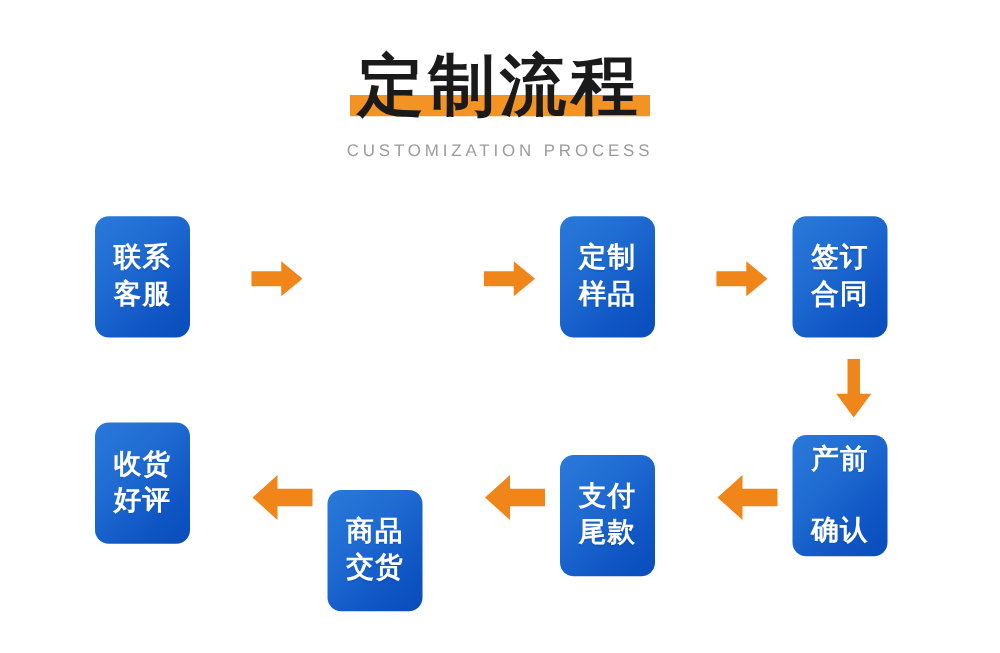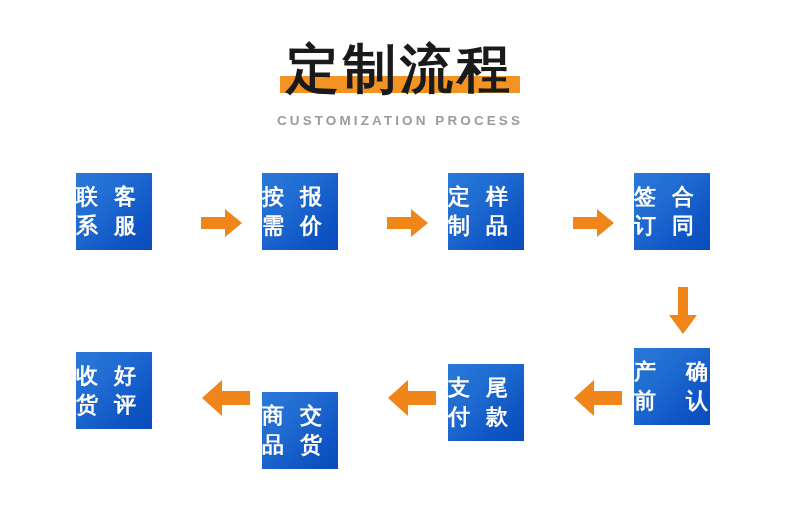--- a/index.html
+++ b/index.html
@@ -24,30 +24,30 @@
   }
   .title-text{
     position:relative;z-index:1;
     font-size:53px;font-weight:bold;color:#1a1a1a;
     letter-spacing:4px;
     font-family:"DejaVu Sans","Liberation Sans",sans-serif;
   }
   .subtitle{
     position:absolute;left:0;top:113px;width:800px;
     text-align:center;
-    font-size:13.5px;color:#9b9b9b;letter-spacing:3.1px;font-weight:700;
+    font-size:13.5px;color:#9b9b9b;letter-spacing:3.1px;font-weight:400;
   }
 
   
   .box{
-    position:absolute;width:76px;height:77px;
-    border-radius:0;
+    position:absolute;width:76px;height:97px;
+    border-radius:11px;
     background:linear-gradient(135deg,#2a7ad9 0%,#1f6bd2 38%,#0f55c4 75%,#0a4cbb 100%);
     color:#ffffff;
-    display:flex;flex-direction:row;
+    display:flex;flex-direction:column;
     align-items:center;justify-content:center;
     box-sizing:border-box;
   }
   .box-line{
     font-size:22px;font-weight:bold;line-height:1.28;
     letter-spacing:1px;
     font-family:"DejaVu Sans","Liberation Sans",sans-serif;
     text-shadow:0 1px 1px rgba(0,0,0,0.10);
   }
 
@@ -68,24 +68,20 @@
       </span>
     </div>
     <div class="subtitle">CUSTOMIZATION PROCESS</div>
   </div>
 
   <div class="box" style="left:76px;  top:173px;">
     <span class="box-line">联系</span>
     <span class="box-line">客服</span>
   </div>
 
-  <div class="box" style="left:262px; top:173px;">
-    <span class="box-line">按需</span>
-    <span class="box-line">报价</span>
-  </div>
 
   <div class="box" style="left:634px; top:173px;">
     <span class="box-line">签订</span>
     <span class="box-line">合同</span>
   </div>
 
   <div class="box" style="left:448px; top:173px;">
     <span class="box-line">定制</span>
     <span class="box-line">样品</span>
   </div>
@@ -98,21 +94,21 @@
   <div class="box" style="left:448px; top:364px;">
     <span class="box-line">支付</span>
     <span class="box-line">尾款</span>
   </div>
 
   <div class="box" style="left:262px; top:348px;margin-top:44px;">
     <span class="box-line">商品</span>
     <span class="box-line">交货</span>
   </div>
 
-  <div class="box" style="left:76px;  top:352px;">
+  <div class="box" style="left:76px;  top:338px;">
     <span class="box-line">收货</span>
     <span class="box-line">好评</span>
   </div>
 
   <div class="arrow" style="left:201px; top:208px;">
     <svg width="42" height="30" viewBox="0 0 42 30">
       <path d="M0 9 L24 9 L24 1 L41 15 L24 29 L24 21 L0 21 Z" fill="#F08519"></path>
     </svg>
   </div>
   <div class="arrow" style="left:387px; top:208px;">

